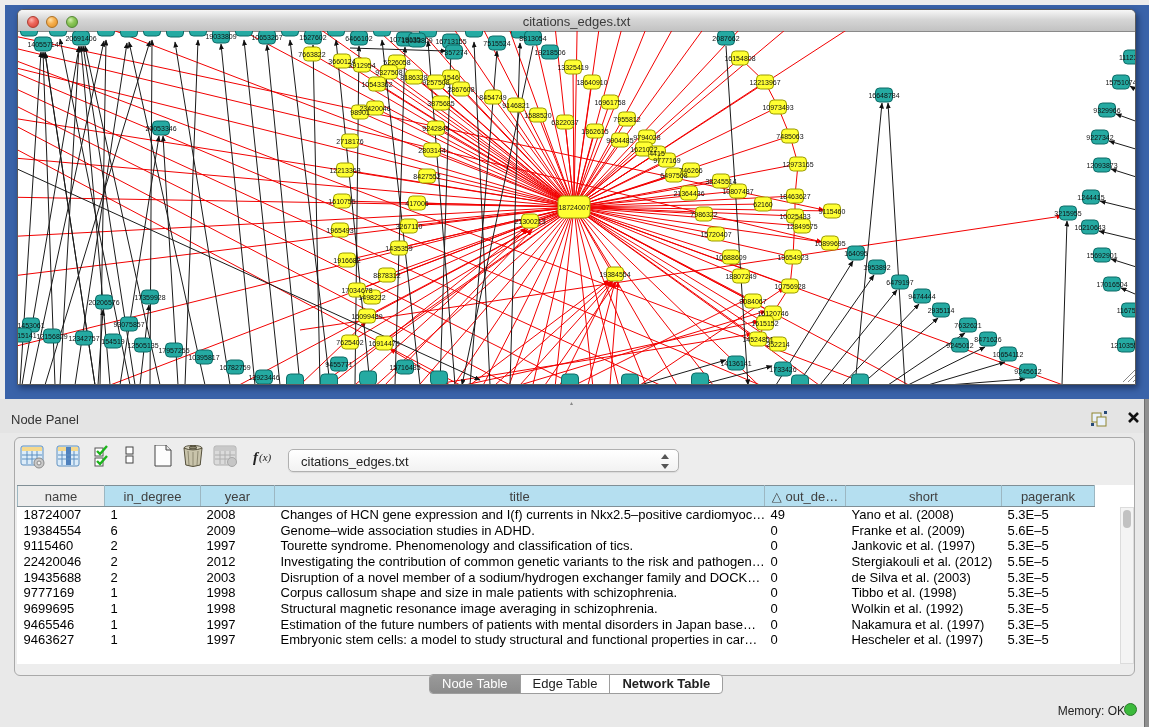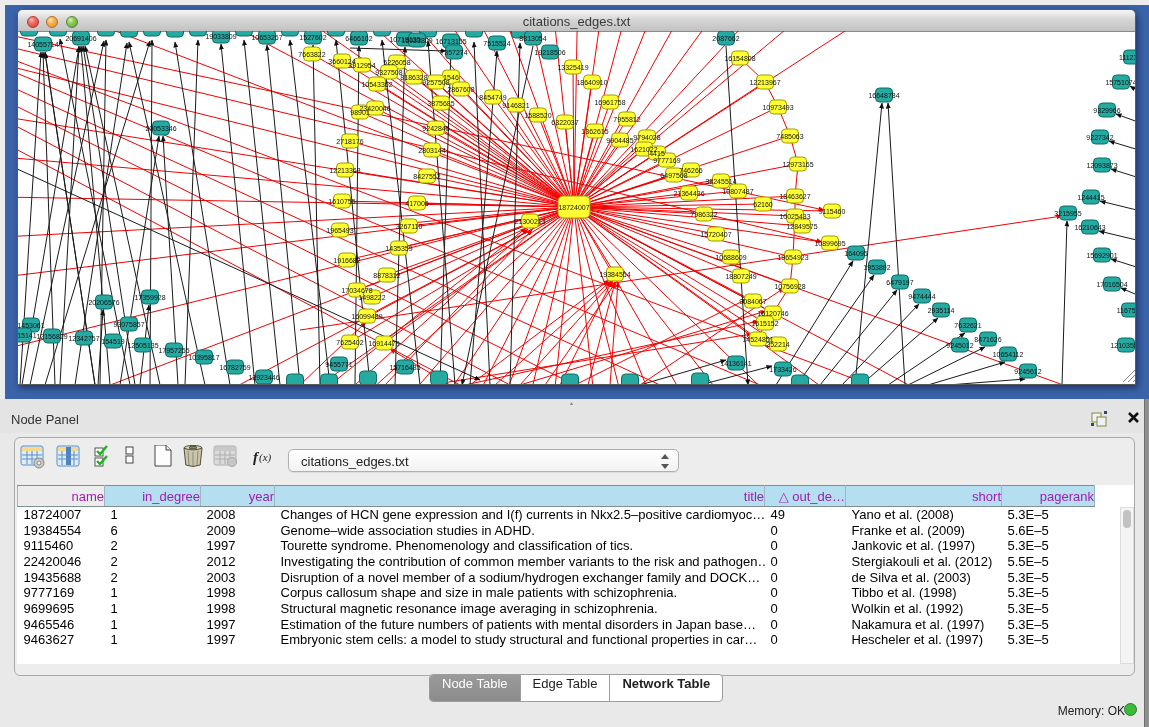--- a/index.html
+++ b/index.html
@@ -18,26 +18,26 @@
 .panelarea { position:absolute; left:0; top:399px; width:1149px; height:328px; background:#e9e9e9; }
 .ptitle { position:absolute; left:0; top:0; width:100%; height:34px; background:#e4e4e4; }
 .ptitle span { position:absolute; left:11px; top:13px; font-size:13px; color:#333; }
 .panel { position:absolute; left:14px; top:38px; width:1121px; height:239px;
   border:1px solid #a9a9a9; border-radius:6px; background:#ededed; }
 .combo { position:absolute; left:273px; top:11px; width:391px; height:23px; border:1px solid #b0b0b0;
   border-radius:5px; background:linear-gradient(#fff,#f2f2f2); box-shadow:0 1px 1px rgba(0,0,0,.08); }
 .combo span { position:absolute; left:12px; top:4px; font-size:13px; color:#222; }
 .tablewrap { position:absolute; left:2px; top:47px; width:1117px; height:179px; background:#fff; }
 table { border-collapse:collapse; table-layout:fixed; position:absolute; left:0; top:0; width:1077px; font-size:13px; }
-th { height:21px; font-weight:normal; color:#a21caf; background:#b5dff0;
-  border:1px solid #9cb7c2; border-top:1px solid #808f96; border-bottom:1px solid #808f96; overflow:hidden; white-space:nowrap;text-align:right;}
+th { height:21px; font-weight:normal; color:#404040; background:#b5dff0;
+  border:1px solid #9cb7c2; border-top:1px solid #808f96; border-bottom:1px solid #808f96; overflow:hidden; white-space:nowrap;}
 th.first { background:#ececec; }
 td { height:15.7px; padding:0 0 0 6px; color:#000; font-size:13px; overflow:hidden; white-space:nowrap; background:#fff; }
 tr td { border:none; }
-.tabs { position:absolute; left:429px; top:275px; height:28px; display:flex;
+.tabs { position:absolute; left:429px; top:275px; height:20px; display:flex;
   border:1px solid #9d9d9d; border-radius:4px; overflow:hidden; background:#fff;
   font-size:13px; line-height:17px; }
 .tabs div { padding:0 12px; color:#222; border-right:1px solid #9d9d9d; }
 .tabs div.sel { background:linear-gradient(#9a9a9a,#8b8b8b); color:#fff; }
 .tabs div:last-child { border-right:none;font-weight:bold; }
 .mem { position:absolute; right:24px; top:305px; font-size:12px; color:#222; }
 .memdot { position:absolute; right:12px; top:304px; width:13px; height:13px; border-radius:50%;
   background:#3cba3c; border:1px solid #2a7a2a; }
 .rstrip { position:absolute; left:1144px; top:399px; width:5px; height:328px; background:#8f8f8f; border-left:1px solid #6e6e6e;}
 .vsb { position:absolute; left:1105px; top:69px; width:14px; height:157px; background:#f4f4f4; border:1px solid #dcdcdc; }
@@ -701,21 +701,21 @@
               <td class="c3">1997</td>
               <td class="c4">Tourette syndrome. Phenomenology and classification of tics.</td>
               <td class="c5">0</td>
               <td class="c6">Jankovic et al. (1997)</td>
               <td class="c7">5.3E–5</td>
             </tr>
             <tr>
               <td class="c1">22420046</td>
               <td class="c2">2</td>
               <td class="c3">2012</td>
-              <td class="c4">Investigating the contribution of common member variants to the risk and pathogen…</td>
+              <td class="c4">Investigating the contribution of common genetic variants to the risk and pathogen…</td>
               <td class="c5">0</td>
               <td class="c6">Stergiakouli et al. (2012)</td>
               <td class="c7">5.5E–5</td>
             </tr>
             <tr>
               <td class="c1">19435688</td>
               <td class="c2">2</td>
               <td class="c3">2003</td>
               <td class="c4">Disruption of a novel member of a sodium/hydrogen exchanger family and DOCK…</td>
               <td class="c5">0</td>

